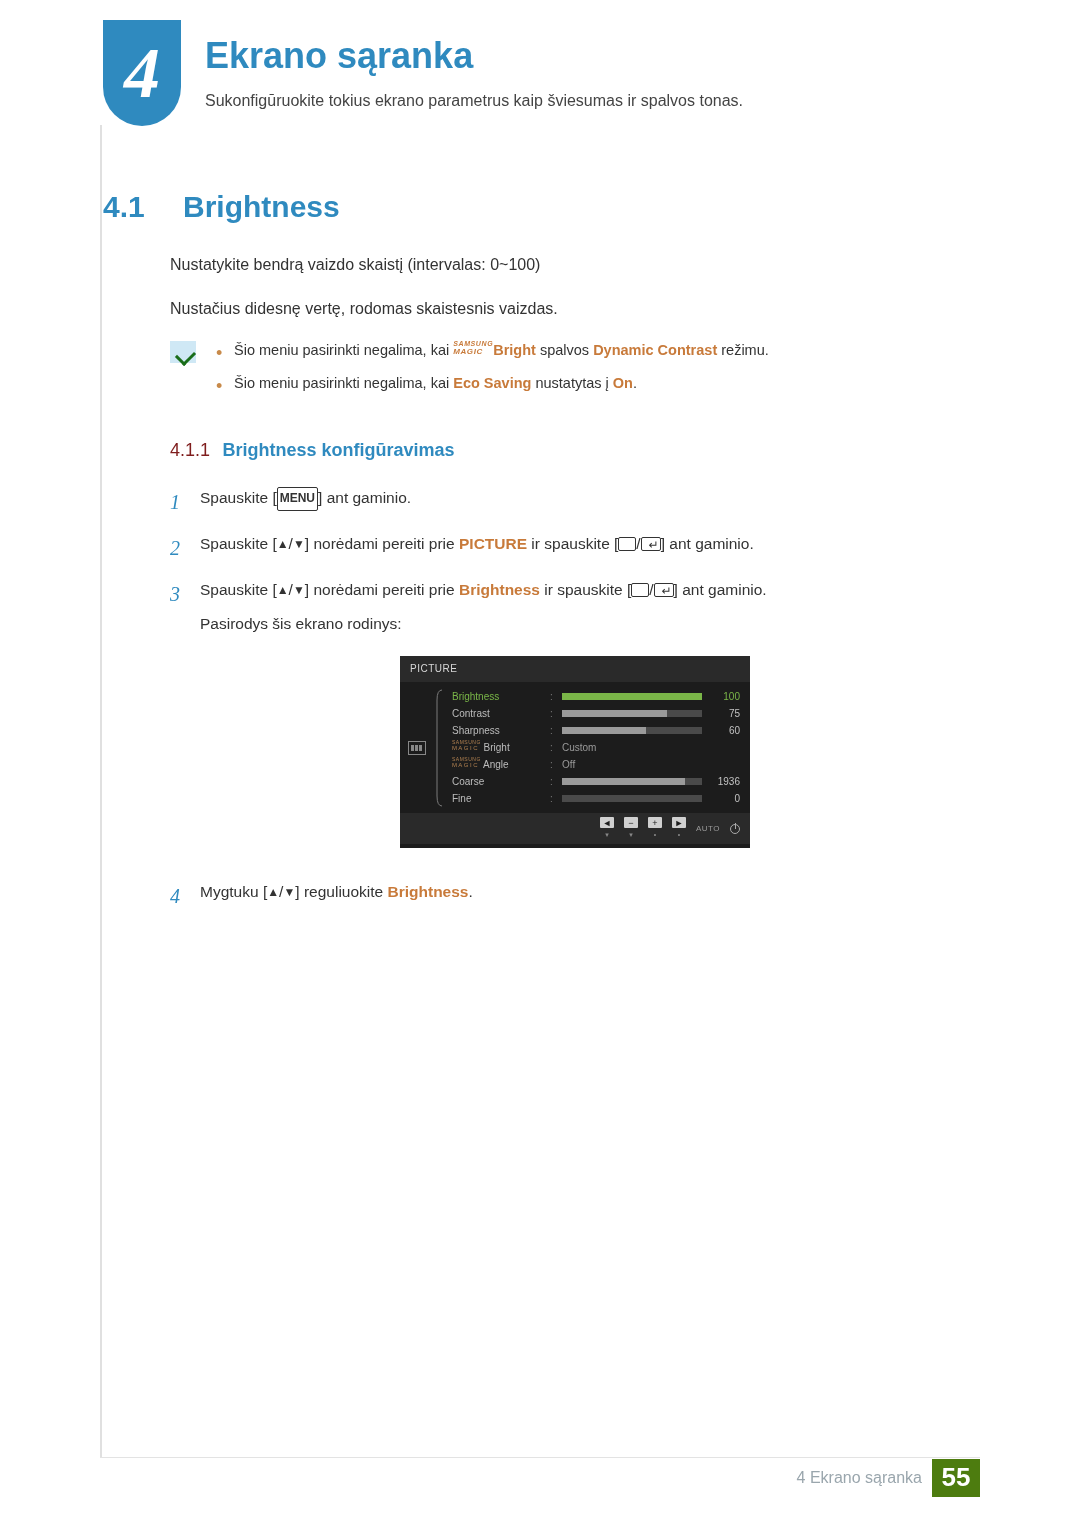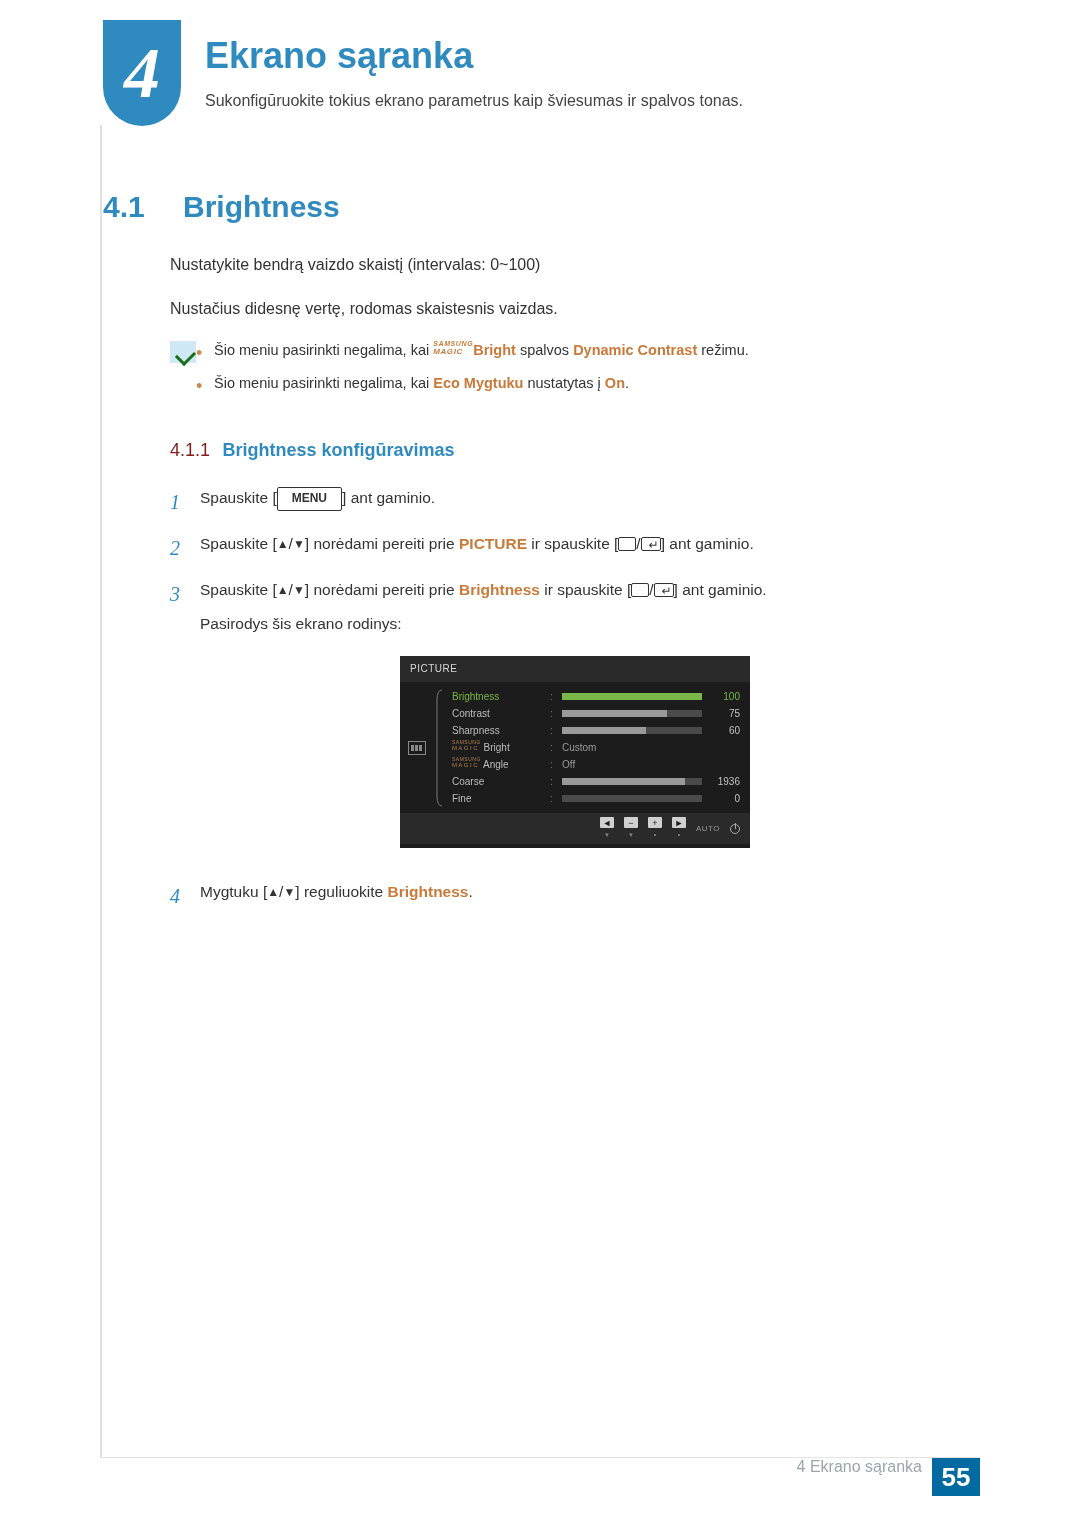--- a/index.html
+++ b/index.html
@@ -40,21 +40,21 @@
     position: absolute; left: 103px; top: 190px;
     font-size: 30px; color: #2f8abf; font-weight: bold;
   }
   .section-title {
     position: absolute; left: 183px; top: 190px;
     font-size: 30px; color: #2f8abf; font-weight: bold;
   }
   .body-block { position: absolute; left: 170px; top: 252px; right: 100px; font-size: 16px; line-height: 1.6; color: #333; }
   .body-block p { margin-bottom: 18px; }
   .note-box {
-    display: flex; margin: 12px 0 30px 0;
+    display: flex; gap: 20px; margin: 12px 0 30px 0;
   }
   .note-icon {
     width: 26px; height: 22px; background: #cfe8f5;
     position: relative; flex: none; margin-top: 2px;
   }
   .note-icon::after {
     content: ""; position: absolute; right: 2px; bottom: 1px;
     width: 14px; height: 10px;
     border-left: 3px solid #1a6e1a;
     border-bottom: 3px solid #1a6e1a;
@@ -70,21 +70,21 @@
   .magic-label .top { display:block; font-size:7px; }
   .bold-orange { color: #c87a3a; font-weight: bold; }
   .subsection-num { color: #7f1d1d; font-size: 18px; font-weight: normal; display:inline; }
   .subsection-title { color: #2f8abf; font-size: 18px; font-weight: bold; display:inline; margin-left: 8px; }
   .steps { margin-top: 20px; }
   .step { display: flex; gap: 12px; margin-bottom: 10px; font-size: 15.5px; line-height: 1.8; }
   .step-num { color: #2f8abf; font-style: italic; font-family: Georgia, serif; font-size: 20px; width: 18px; flex:none; }
   .step-body { flex: 1; }
   .btn-menu {
     display:inline-block; font-family: Arial; font-weight:bold; font-size:12px;
-    border:1px solid #333; padding:0 14px; border-radius:2px; vertical-align:1px;
+    border:1px solid #333; padding:0 2px; border-radius:2px; vertical-align:1px;
   }
   .tri { font-size: 12px; vertical-align: 1px; }
   .icon-box { display:inline-block; width:18px; height:14px; border:1.5px solid #333; border-radius:2px; vertical-align:-2px; position:relative; }
   .icon-enter { display:inline-block; width:20px; height:14px; border:1.5px solid #333; border-radius:2px; vertical-align:-2px; position:relative; }
   .icon-enter::after { content:"↵"; position:absolute; right:1px; top:-3px; font-size:12px; }
 
   
   .osd {
     margin: 18px 0 20px 200px;
     width: 350px; background: #1c1c1c; color: #bcbcbc;
@@ -121,25 +121,25 @@
   }
   .osd-fbtn { width:14px; height:11px; background:#d0d0d0; color:#1c1c1c; display:flex; align-items:center; justify-content:center; font-size:9px; border-radius:1px; }
   .osd-fcol { display:flex; flex-direction:column; align-items:center; gap:1px; font-size:7px; color:#888; }
   .osd-auto { font-size:8px; color:#9a9a9a; letter-spacing:0.5px; }
   .osd-power { width:10px; height:10px; border:1px solid #aaa; border-radius:50%; position:relative; }
   .osd-power::after{ content:""; position:absolute; left:4px; top:-2px; width:1px; height:6px; background:#aaa; }
 
   
   .footer {
     position:absolute; left:100px; right:100px; bottom:30px; height:40px;
-    display:flex; align-items:flex-start; border-top:1px solid #e3e3e3;
+    display:flex; align-items:center; border-top:1px solid #e3e3e3;
   }
   .footer-text { margin-left:auto; color:#9aa6ad; font-size:16px; margin-right:10px; }
   .footer-pg {
-    width:48px; height:38px; background:#0369a1; color:#fff;
+    width:48px; height:38px; background:#4d7c0f; color:#fff;
     display:flex; align-items:center; justify-content:center;
     font-size:26px; font-weight:bold;
   }
 </style>
 </head>
 <body>
 
 <div class="page">
   <div class="left-rule"></div>
 
@@ -156,21 +156,21 @@
     <p>Nustatykite bendrą vaizdo skaistį (intervalas: 0~100)</p>
     <p>Nustačius didesnę vertę, rodomas skaistesnis vaizdas.</p>
 
     <div class="note-box">
       <div class="note-icon"></div>
       <ul class="note-list">
         <li>
           <span>Šio meniu pasirinkti negalima, kai </span><span class="magic-label"><span class="top">SAMSUNG</span><span>MAGIC</span></span><span class="bold-orange">Bright</span><span> spalvos </span><span class="bold-orange">Dynamic Contrast</span><span> režimu.</span>
         </li>
         <li>
-          <span>Šio meniu pasirinkti negalima, kai </span><span class="bold-orange">Eco Mygtuku</span><span> nustatytas į </span><span class="bold-orange">On</span><span>.</span>
+          <span>Šio meniu pasirinkti negalima, kai </span><span class="bold-orange">Eco Saving</span><span> nustatytas į </span><span class="bold-orange">On</span><span>.</span>
         </li>
       </ul>
     </div>
 
     <div>
       <span class="subsection-num">4.1.1</span>
       <span class="subsection-title">Brightness konfigūravimas</span>
     </div>
 
     <div class="steps">

